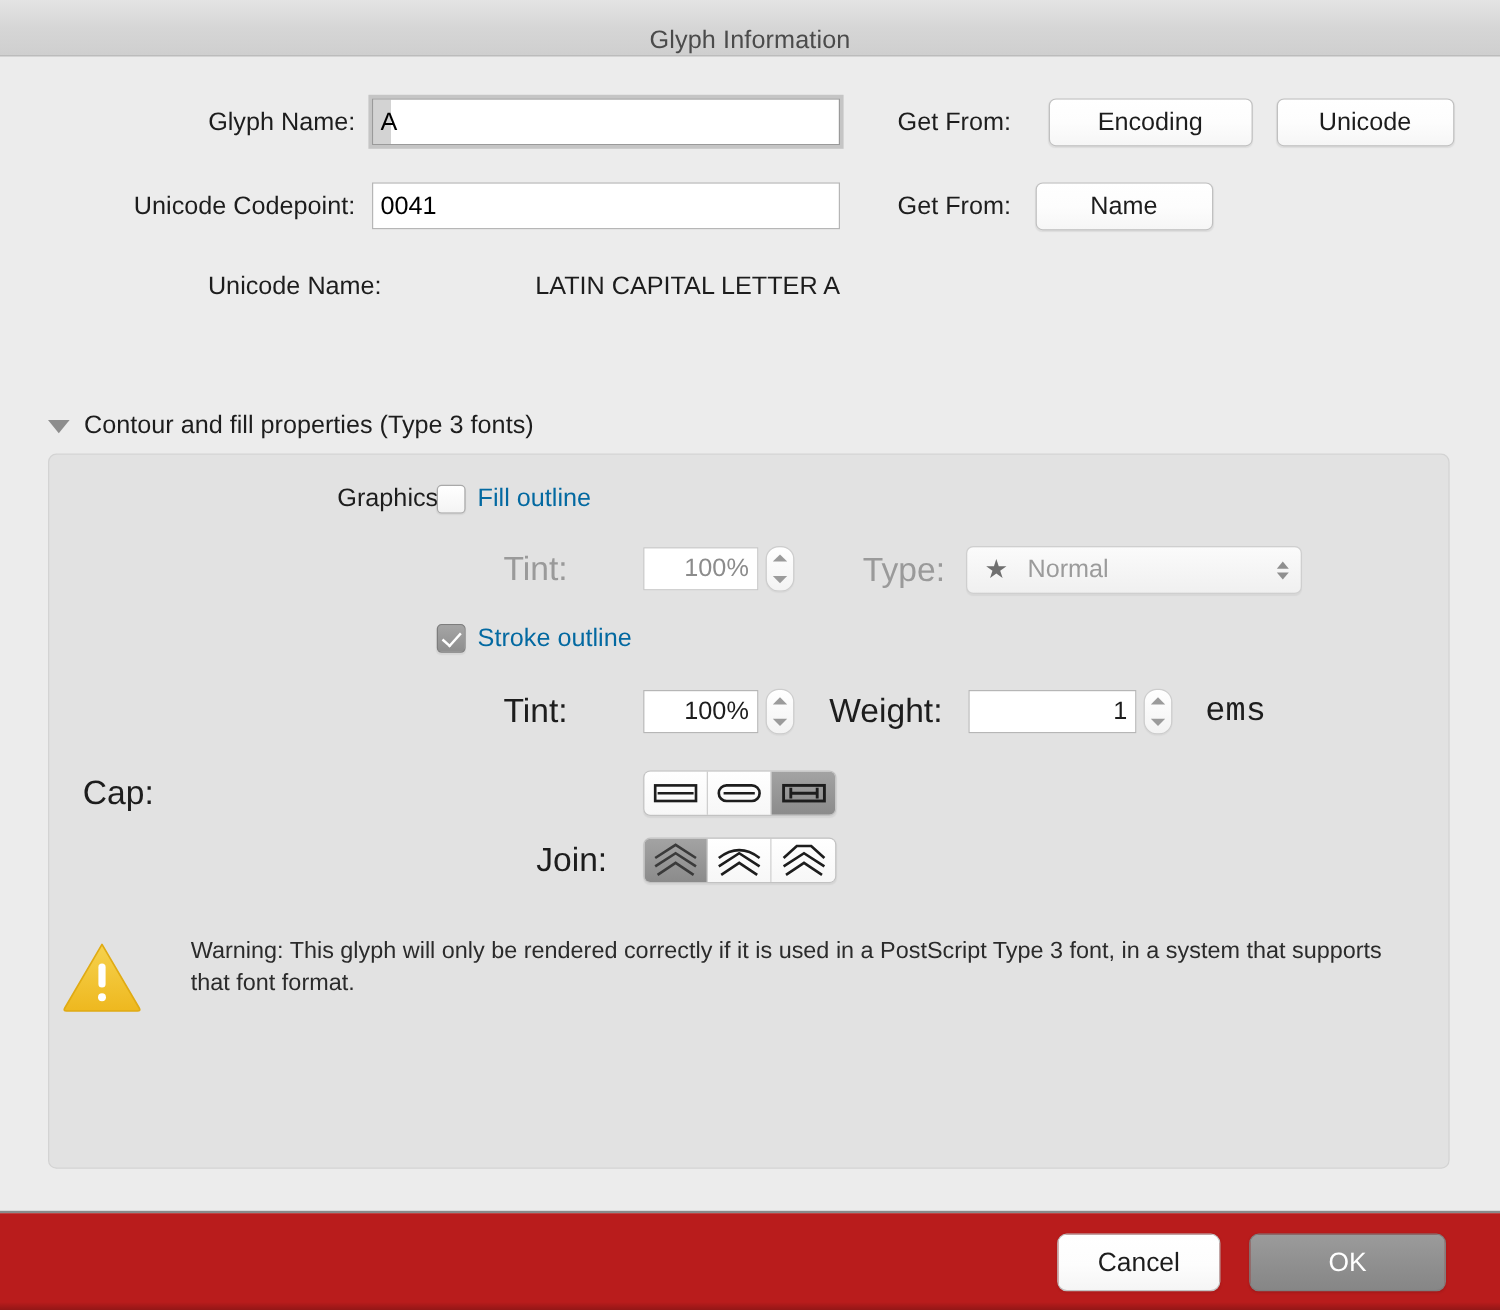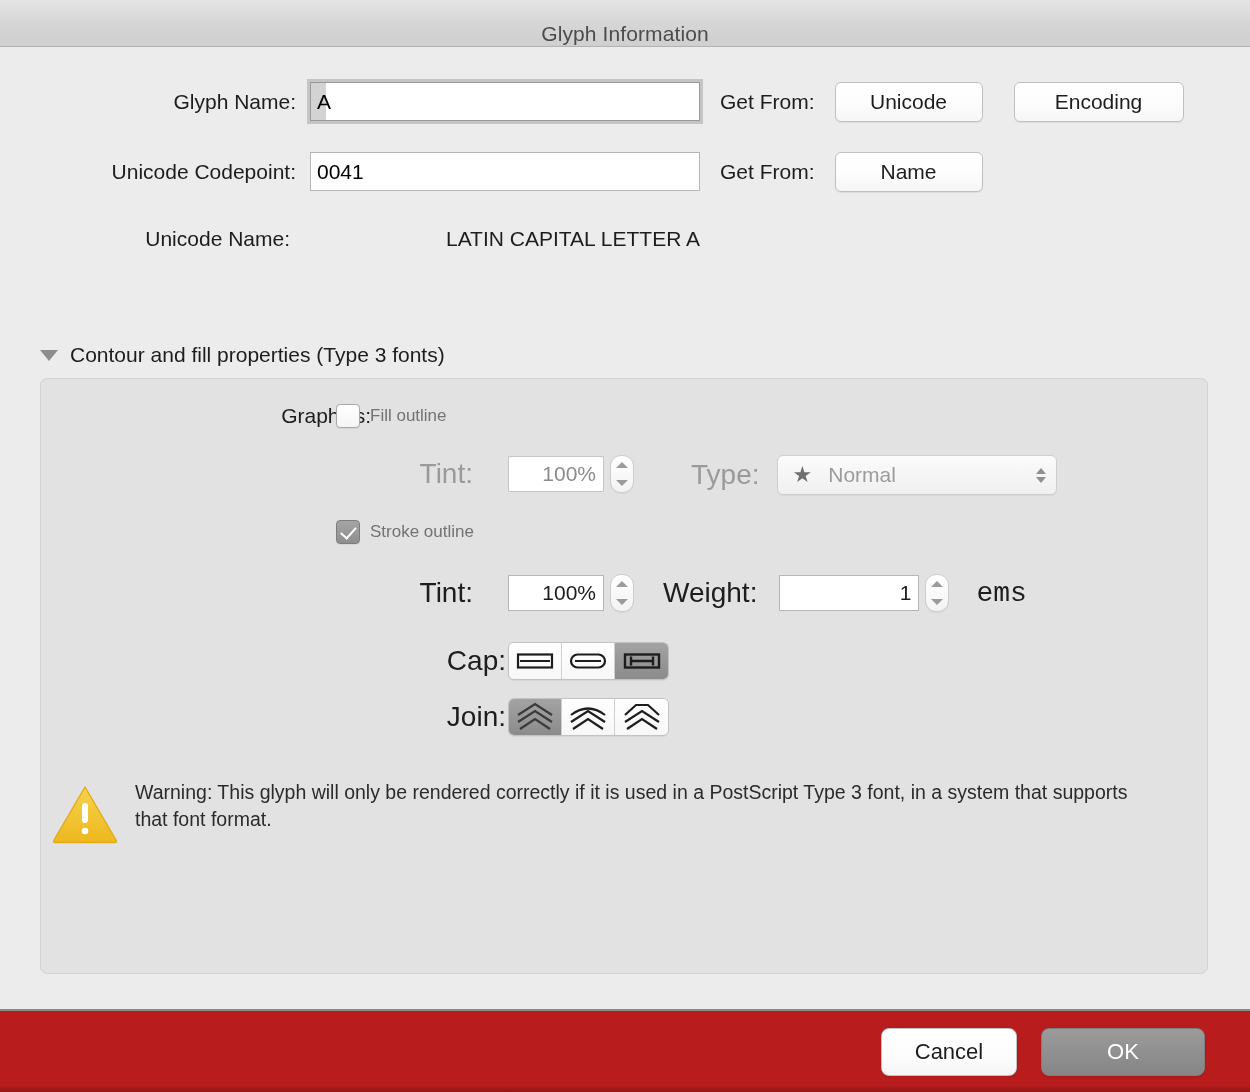--- a/index.html
+++ b/index.html
@@ -47,20 +47,21 @@
     position: relative;
     flex: 1 1 auto;
     padding: 0;
   }
 
   
   .field-row {
     position: absolute;
     display: flex;
     align-items: center;
+    padding-left: 28px;
   }
 
   .row-label {
     font-size: 21px;
     color: #1d1d1d;
     text-align: right;
     white-space: nowrap;
   }
 
   .text-input {
@@ -157,22 +158,22 @@
   }
   .cb.checked::after {
     content: "";
     display: block;
     width: 7px; height: 13px;
     border: solid #ffffff;
     border-width: 0 2.4px 2.4px 0;
     transform: rotate(42deg) translate(-1px,-1px);
   }
   .cb-label {
-    font-size: 17px;
-    color: #737373;
+    font-size: 21px;
+    color: #0369a1;
     margin-left: 10px;
     white-space: nowrap;
   }
 
   
   .num-input {
     width: 96px;
     height: 36px;
     background: #ffffff;
     border: 1px solid #b6b6b6;
@@ -262,21 +263,21 @@
     background: linear-gradient(to bottom, #a3a3a3, #8b8b8b);
   }
 
   
   .warn-wrap {
     position: absolute;
     left: 10px;
     top: 400px;
     width: 1148px;
     display: flex;
-    gap: 16px;
+    gap: 40px;
   }
   .warn-icon { flex: 0 0 68px; padding-top: 4px; }
   .warn-texts { flex: 1; }
   .warn-title {
     font-size: 19.5px;
     color: #2b2b2b;
     line-height: 1.38;
     max-width: 1020px;
   }
   .warn-body {
@@ -349,22 +350,22 @@
 
   <div class="content">
 
     <div class="field-row" style="left:0; top:35px; width:700px; justify-content:flex-end;">
       <div class="row-label" style="width:260px; margin-right:14px;">Glyph Name:</div>
       <input class="text-input focused selected-text" style="width: 390px;" value="A">
     </div>
 
     <div class="field-row" style="left:720px; top:35px;">
       <div class="row-label">Get From:</div>
+      <button class="push-btn" style="margin-left:31px; width:170px;">Encoding</button>
       <button class="push-btn" style="margin-left:20px; width:148px;">Unicode</button>
-      <button class="push-btn" style="margin-left:31px; width:170px;">Encoding</button>
     </div>
 
     <div class="field-row" style="left:0; top:105px; width:700px; justify-content:flex-end;">
       <div class="row-label" style="width:260px; margin-right:14px;">Unicode Codepoint:</div>
       <input class="text-input" style="width: 390px;" value="0041">
     </div>
 
     <div class="field-row" style="left:720px; top:105px;">
       <div class="row-label">Get From:</div>
       <button class="push-btn" style="margin-left:20px; width:148px;">Name</button>
@@ -430,21 +431,21 @@
       <div class="field-row" style="left:622px; top:195px;">
         <div class="sublabel" style="margin-right:22px;">Weight:</div>
         <input class="num-input wide" value="1" style="">
         <span class="stepper">
           <i class="up"></i>
           <i class="down"></i>
         </span>
         <span class="sublabel" style="margin-left:27px;font-family:Liberation Mono, monospace;">ems</span>
       </div>
 
-      <div class="field-row" style="left:0; top:266px; width:465px; justify-content:flex-end;">
+      <div class="field-row" style="left:0; top:266px; width:465px; ">
         <div class="sublabel">Cap:</div>
       </div>
       <div class="field-row" style="left:467px; top:263px;">
         <span class="seg">
           <span class="seg-item">
             <svg width="38" height="18" viewBox="0 0 38 18">
               <rect x="2" y="2.5" width="34" height="13" fill="none" stroke="#1d1d1d" stroke-width="2.2"></rect>
               <line x1="4" y1="9" x2="34" y2="9" stroke="#1d1d1d" stroke-width="2.2"></line>
             </svg>
           </span>

